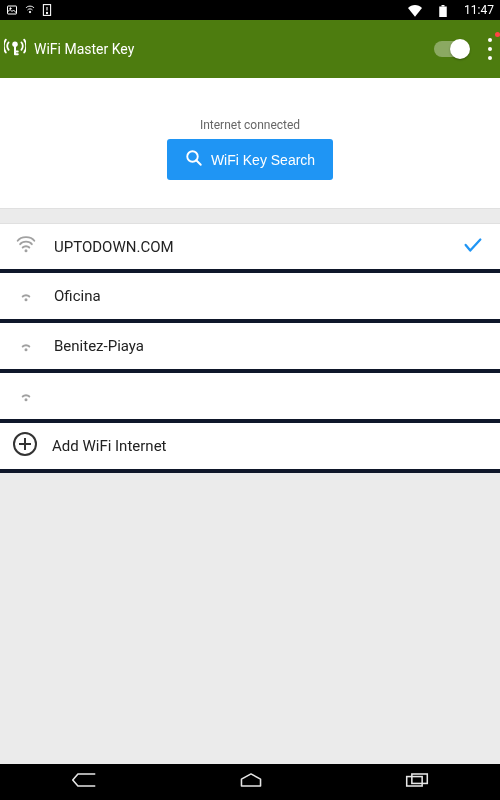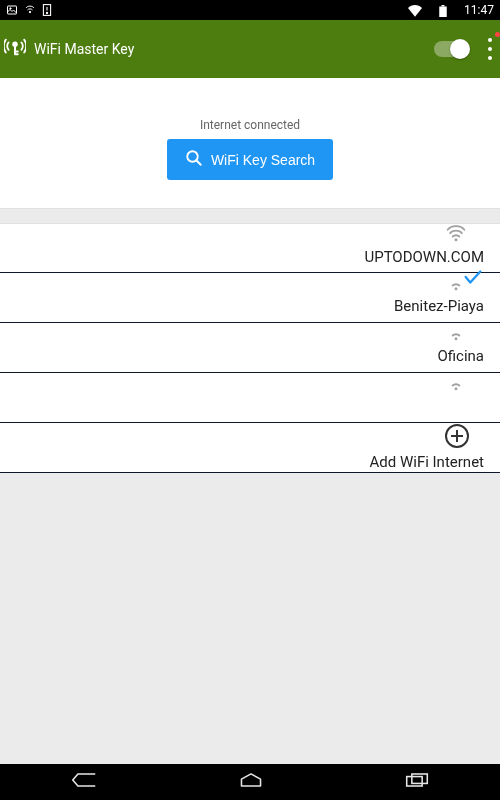--- a/index.html
+++ b/index.html
@@ -23,21 +23,21 @@
   .menu-dots span { width: 4px; height: 4px; background: #fff; border-radius: 50%; }
   .menu-badge { position: absolute; top: -2px; right: -4px; width: 5px; height: 5px; background: #ff4444; border-radius: 50%; }
 
   
   .banner { background: #fff; padding: 40px 0 28px; display: flex; flex-direction: column; align-items: center; border-bottom: 1px solid #e0e0e0; }
   .banner-status { font-size: 12px; color: #666; margin-bottom: 7px; }
   .search-btn { background: #1f95f4; color: #fff; border: none; padding: 10px 18px; border-radius: 3px; font-size: 14px; display: flex; align-items: center; gap: 8px; cursor: pointer; }
 
   
   .wifi-list { background: #fff; margin-top: 14px; }
-  .wifi-row { display: flex; align-items: flex-end; height: 50px; padding: 0 16px; border-bottom: 1px solid #0f172a; cursor: pointer; flex-direction: column; }
+  .wifi-row { display: flex; align-items: center; height: 50px; padding: 0 16px; border-bottom: 4px solid #0f172a; cursor: pointer; }
   .wifi-row:first-child { border-top: 1px solid #e0e0e0; }
   .wifi-signal { width: 20px; margin-right: 18px; flex-shrink: 0; opacity: 0.55; }
   .wifi-name { font-size: 15px; color: #222; }
   .wifi-check { margin-left: auto; color: #1f95f4; }
   .add-row .add-icon { margin-right: 14px; margin-left: -4px; }
 
   
   .spacer { flex: 1; background: #ebebeb; }
 
   
@@ -135,28 +135,28 @@
       <span class="wifi-name">UPTODOWN.COM</span>
       <span class="wifi-check"><svg width="22" height="22" viewBox="0 0 24 24" fill="none" stroke="#1f95f4" stroke-width="2.5" stroke-linecap="round" stroke-linejoin="round">
           <polyline points="4 12 9 18 20 6"></polyline>
         </svg></span>
     </div>
     <div class="wifi-row">
       <span class="wifi-signal"><svg width="20" height="20" viewBox="0 0 24 22">
           <circle cx="12" cy="18" r="1.8" fill="#555"></circle>
           <path d="M8 14 C10 12 14 12 16 14" stroke="#555" stroke-width="2.2" fill="none" stroke-linecap="round"></path>
         </svg></span>
-      <span class="wifi-name">Benitez-Piaya</span>
+      <span class="wifi-name">Oficina</span>
     </div>
     <div class="wifi-row">
       <span class="wifi-signal"><svg width="20" height="20" viewBox="0 0 24 22">
           <circle cx="12" cy="18" r="1.8" fill="#555"></circle>
           <path d="M8 14 C10 12 14 12 16 14" stroke="#555" stroke-width="2.2" fill="none" stroke-linecap="round"></path>
         </svg></span>
-      <span class="wifi-name">Oficina</span>
+      <span class="wifi-name">Benitez-Piaya</span>
     </div>
     <div class="wifi-row">
       <span class="wifi-signal"><svg width="20" height="20" viewBox="0 0 24 22">
           <circle cx="12" cy="18" r="1.8" fill="#555"></circle>
           <path d="M8 14 C10 12 14 12 16 14" stroke="#555" stroke-width="2.2" fill="none" stroke-linecap="round"></path>
         </svg></span>
     </div>
     <div class="wifi-row add-row">
       <span class="add-icon"><svg width="26" height="26" viewBox="0 0 26 26" fill="none" stroke="#333" stroke-width="2">
           <circle cx="13" cy="13" r="11"></circle>

